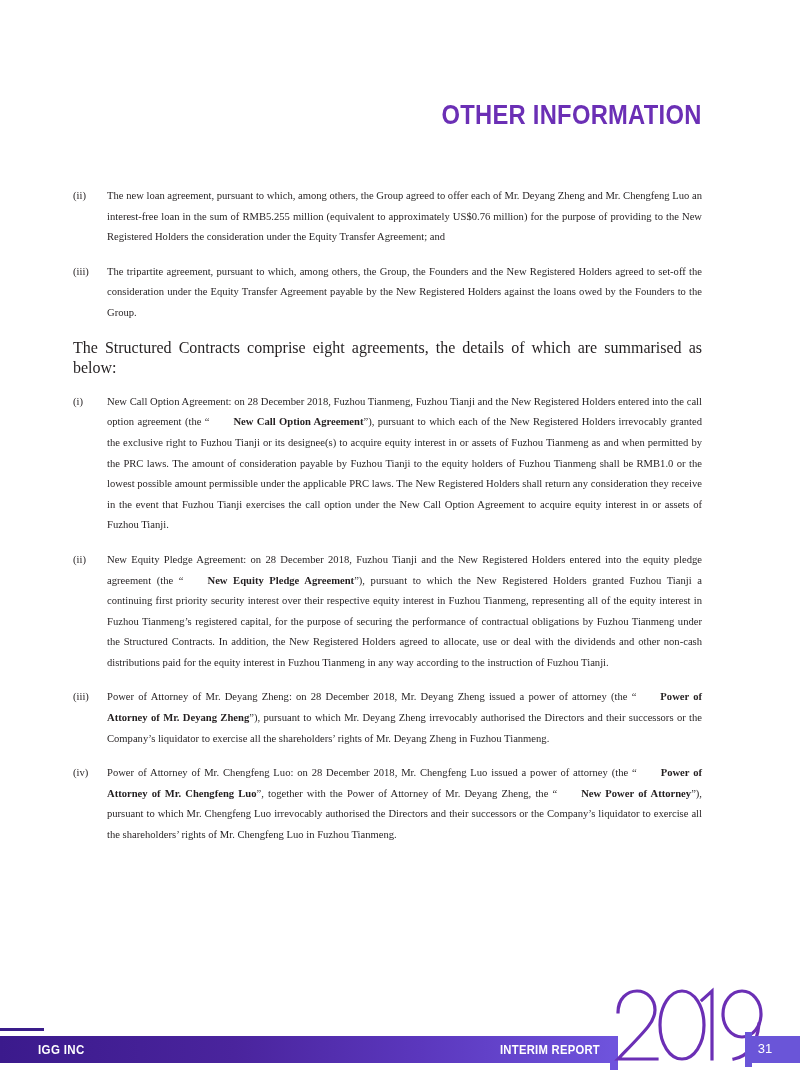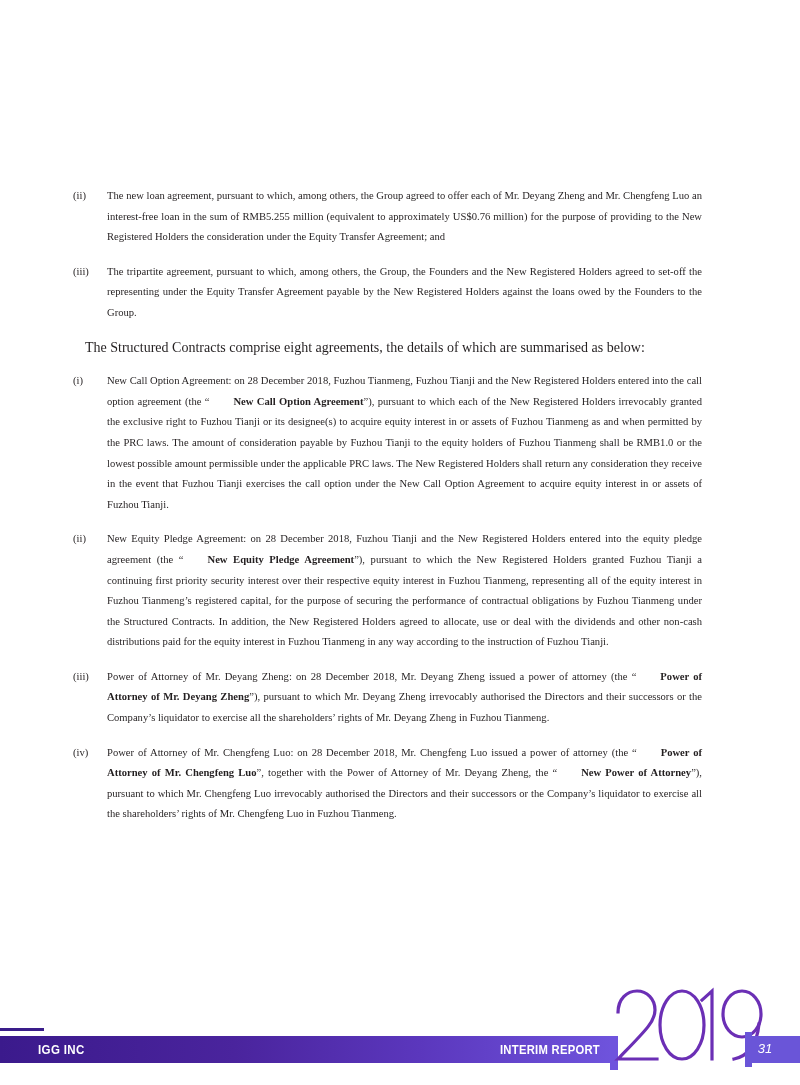--- a/index.html
+++ b/index.html
@@ -48,24 +48,24 @@
   
   .content {
     position: absolute;
     left: 73px;
     top: 186px;
     width: 629px;
     font-family: Liberation Serif, serif;
   }
 
   .para {
-    font-size: 14px;
+    font-size: 16px;
     line-height: 20.6px;
     text-align: justify;
-    margin: 0 0 14px 12px;
+    margin: 0 0 14px 0;
     color: #231f20;
   }
   .para.plain {
     margin-bottom: 13px;
   }
 
   .listitem {
     position: relative;
     padding-left: 34px;
     font-size: 10.6px;
@@ -179,39 +179,41 @@
     position: absolute;
     left: 745px;
     top: 55px;
     width: 40px;
     text-align: center;
     font-family: "Liberation Sans Narrow", "Liberation Sans", sans-serif;
     font-weight: normal;
     font-size: 13px;
     color: #ffffff;
     line-height: 18px;
-    font-style: italic;
   }
 </style>
 </head>
 <body>
 
 <div class="page">
 
+  <div class="page-header">
+    <span class="title">OTHER INFORMATION</span>
+  </div>
 
   <div class="content">
 
     <div class="listitem">
       <span class="marker">(ii)</span>
       <span class="body-text">The new loan agreement, pursuant to which, among others, the Group agreed to offer each of Mr. Deyang Zheng and Mr. Chengfeng Luo an interest-free loan in the sum of RMB5.255 million (equivalent to approximately US$0.76 million) for the purpose of providing to the New Registered Holders the consideration under the Equity Transfer Agreement; and</span>
     </div>
 
     <div class="listitem">
       <span class="marker">(iii)</span>
-      <span class="body-text">The tripartite agreement, pursuant to which, among others, the Group, the Founders and the New Registered Holders agreed to set-off the representing under the Equity Transfer Agreement payable by the New Registered Holders against the loans owed by the Founders to the Group.</span>
+      <span class="body-text">The tripartite agreement, pursuant to which, among others, the Group, the Founders and the New Registered Holders agreed to set-off the consideration under the Equity Transfer Agreement payable by the New Registered Holders against the loans owed by the Founders to the Group.</span>
     </div>
 
     <p class="para plain">The Structured Contracts comprise eight agreements, the details of which are summarised as below:</p>
 
     <div class="listitem">
       <span class="marker">(i)</span>
       <span class="body-text"><span>New Call Option Agreement: on 28 December 2018, Fuzhou Tianmeng, Fuzhou Tianji and the New Registered Holders entered into the call option agreement (the “</span><b>New Call Option Agreement</b><span>”), pursuant to which each of the New Registered Holders irrevocably granted the exclusive right to Fuzhou Tianji or its designee(s) to acquire equity interest in or assets of Fuzhou Tianmeng as and when permitted by the PRC laws. The amount of consideration payable by Fuzhou Tianji to the equity holders of Fuzhou Tianmeng shall be RMB1.0 or the lowest possible amount permissible under the applicable PRC laws. The New Registered Holders shall return any consideration they receive in the event that Fuzhou Tianji exercises the call option under the New Call Option Agreement to acquire equity interest in or assets of Fuzhou Tianji.</span></span>
     </div>
 
     <div class="listitem">

